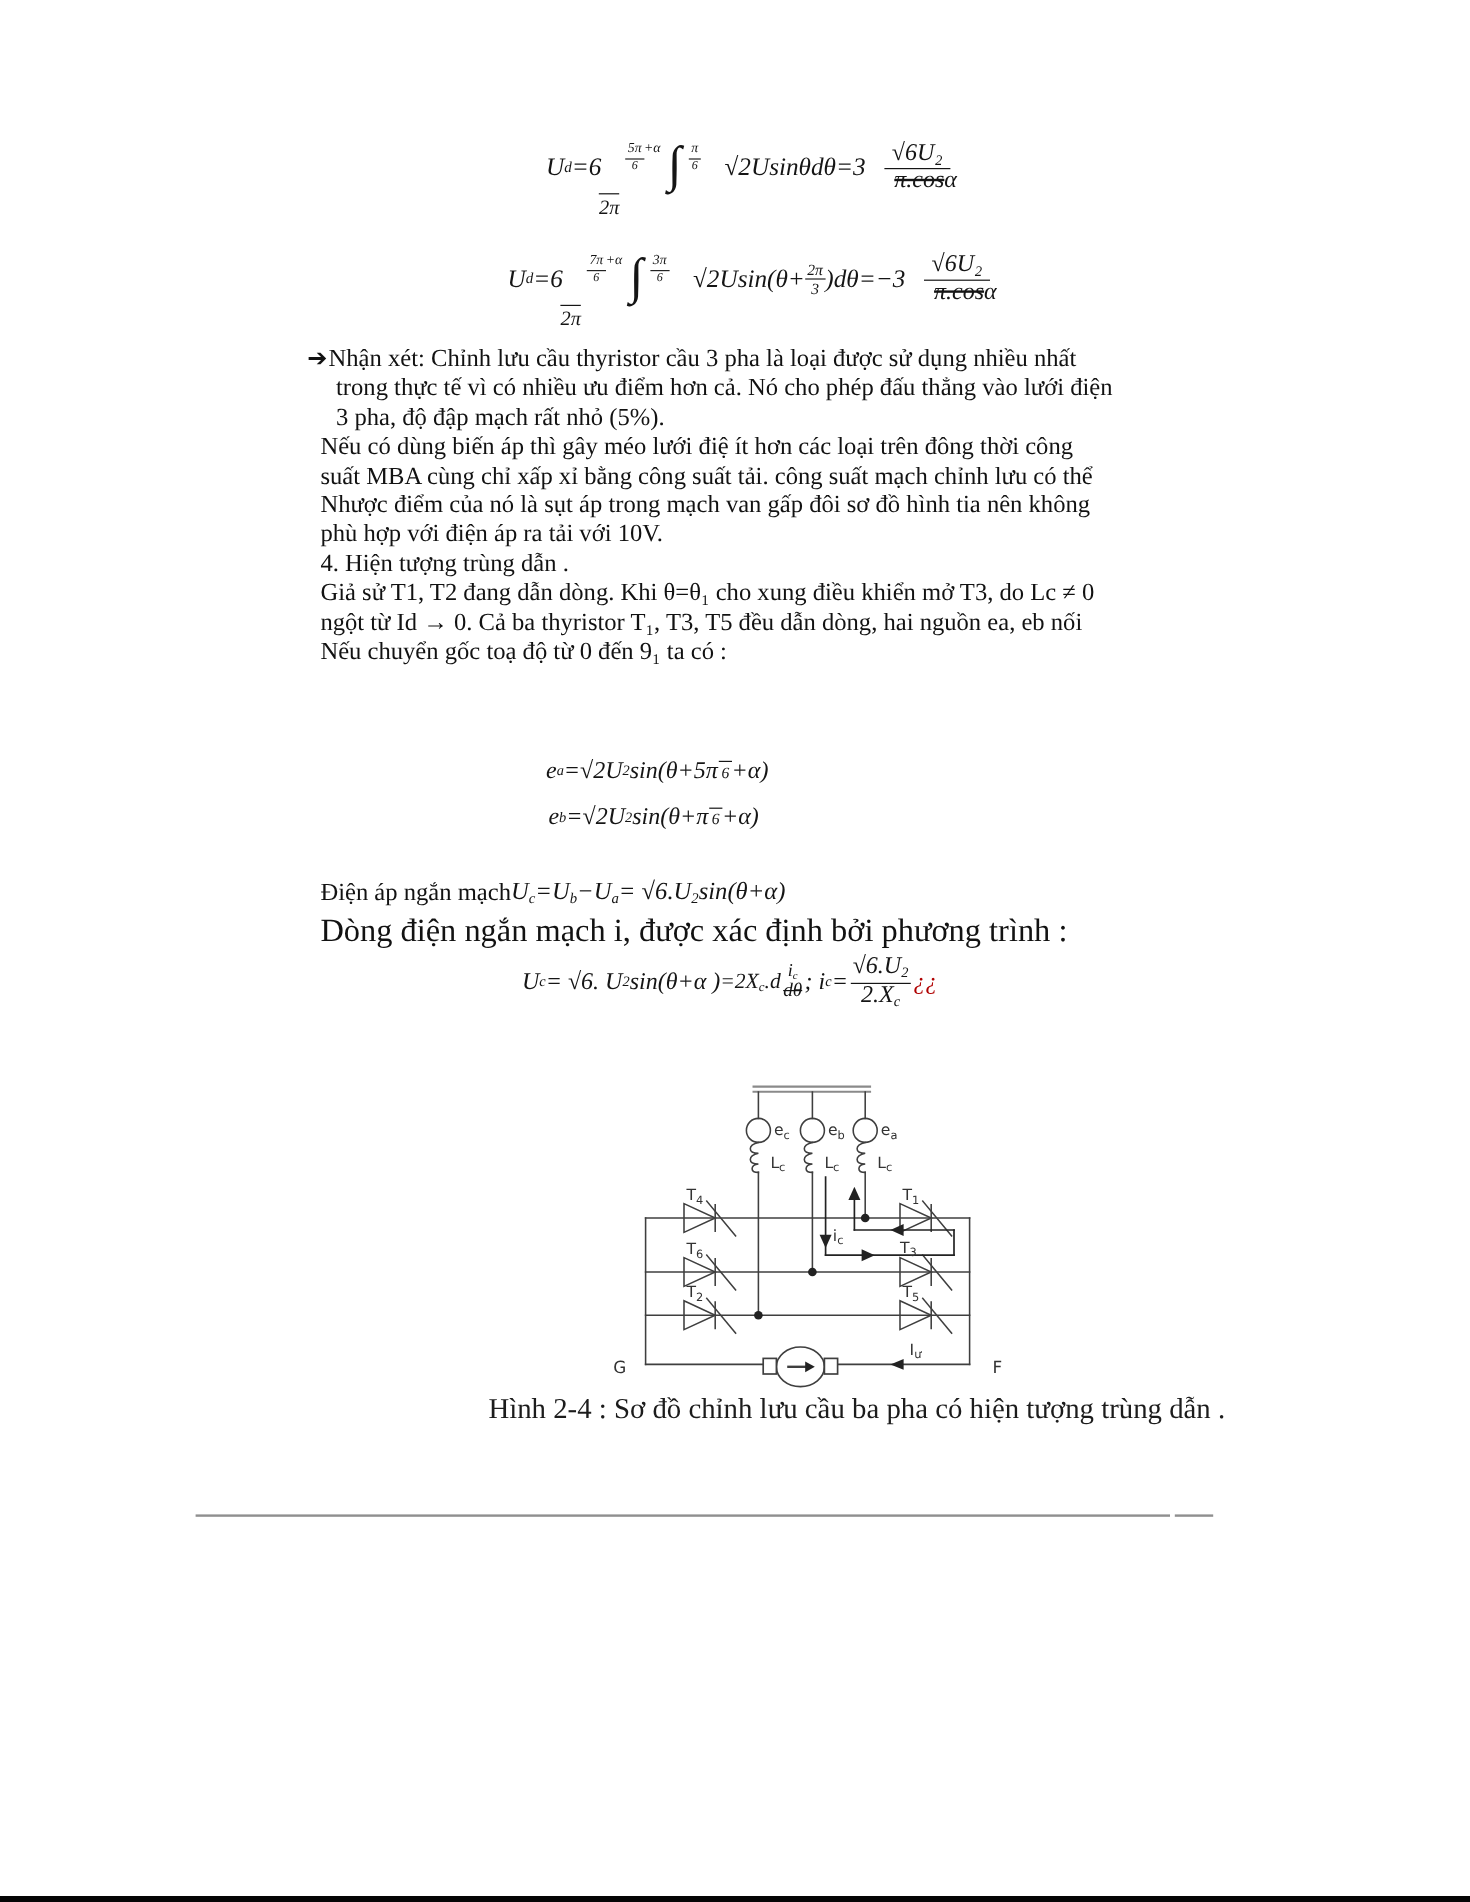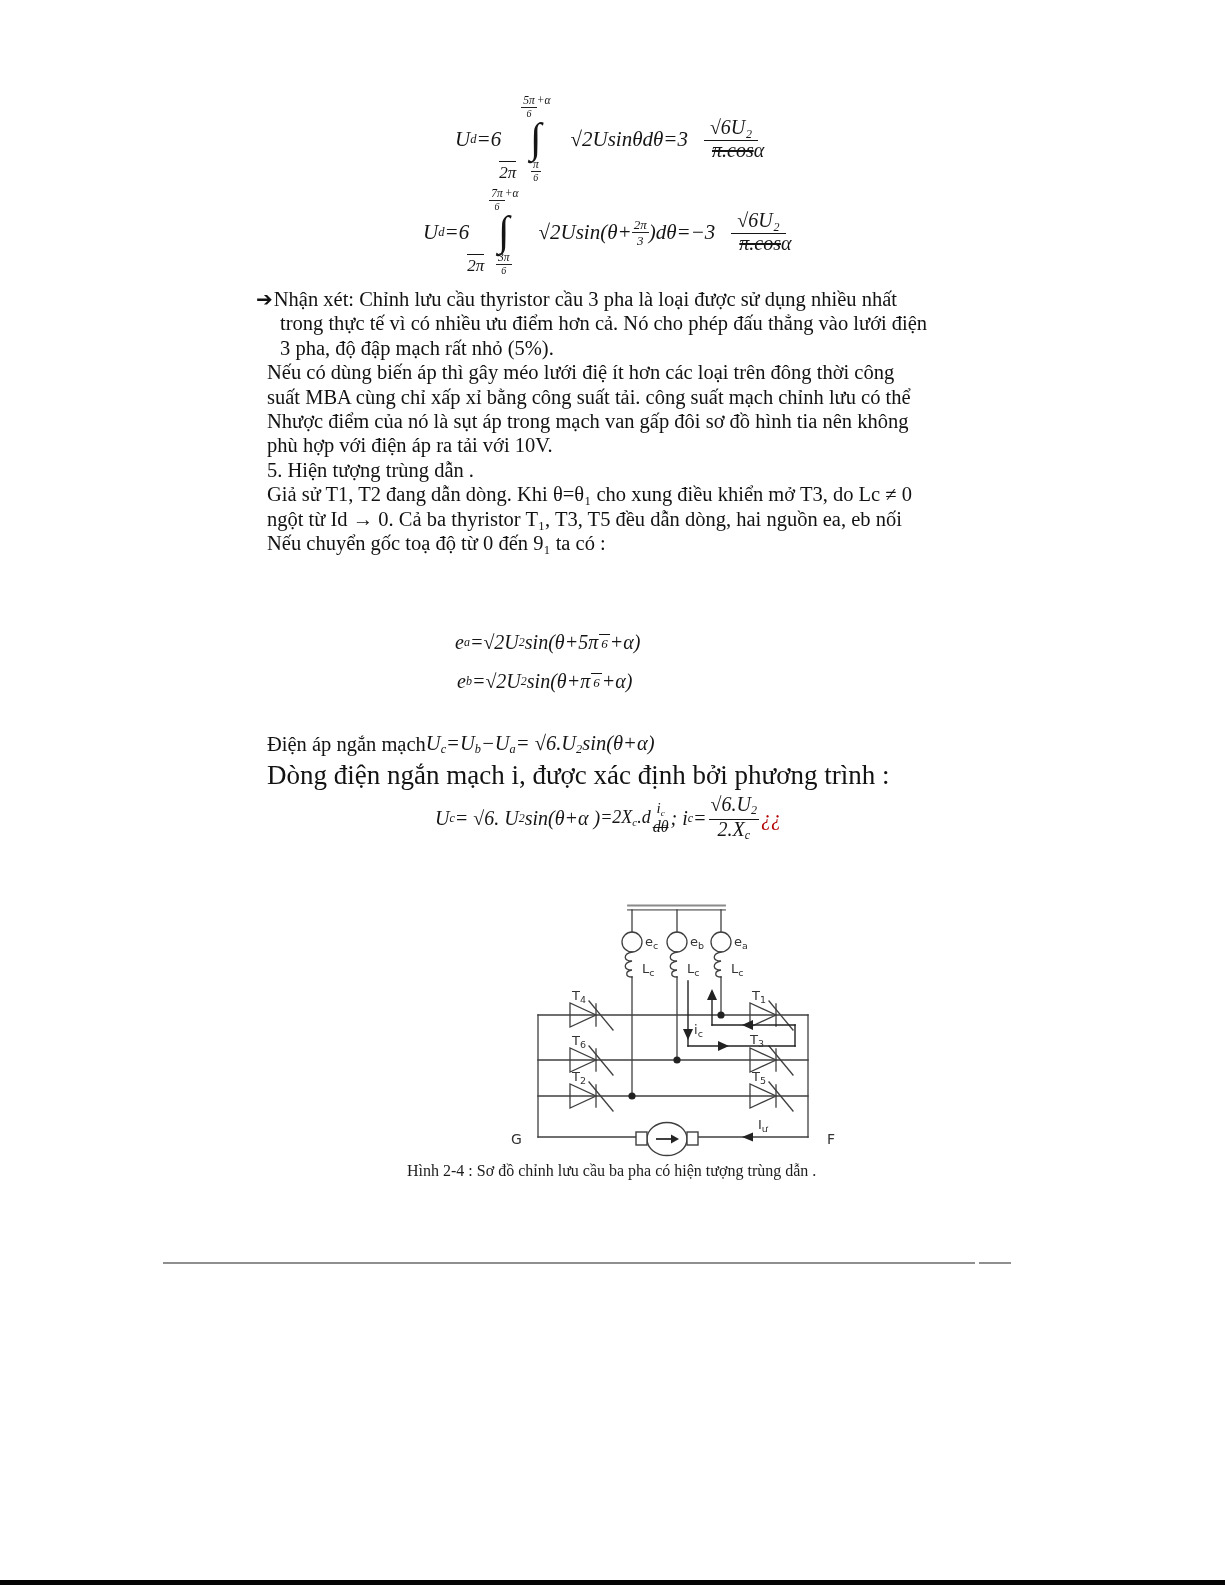--- a/index.html
+++ b/index.html
@@ -12,40 +12,40 @@
   .pline { font-size:20.5px; line-height:24.4px; white-space:nowrap; }
   .pline.norm { padding-left:11px; }
   .pline.ind  { padding-left:24px; }
   .bullet { font-size:20px; margin-right:1px; }
   
   .math { font-style:italic; color:#151515; }
   .mrow { display:flex; align-items:center; position:absolute; }
   .sub { font-size:0.60em; vertical-align:-0.28em; }
   .lowco { font-size:17px; align-self:flex-end; margin:0 1px 2px -2px;
            border-top:1.6px solid #151515; padding-top:1px; }
-  .intblk { display:inline-flex; flex-direction:column; align-items:center; margin:0 4px; line-height:1; }
+  .intblk { display:inline-flex; flex-direction:row; align-items:flex-start; margin:0 4px; line-height:1; }
   .lim { font-size:11.5px; display:flex; align-items:flex-start; }
   .intsign { font-size:42px; font-style:normal; line-height:0.9; padding:1px 6px; }
   .sfrac { display:inline-flex; flex-direction:column; align-items:center; line-height:1; }
   .sfrac .n { border-bottom:1.2px solid #222; padding:0 2px 1px; }
   .sfrac .d { padding-top:1px; }
   .lim .sfrac .n { font-size:11.5px; } .lim .sfrac .d { font-size:10px; }
   .body20 { font-size:21px; margin-left:16px; }
   .efrac { display:inline-flex; flex-direction:column; align-items:center; line-height:1.05; margin-left:10px; font-size:20px; }
   .efrac .num { border-bottom:1.4px solid #151515; padding:0 6px 2px; }
   .efrac .den { margin-top:-1px; padding-left:14px; }
   .strike { text-decoration:line-through; }
   .lowden { font-size:13px; vertical-align:-8px; border-top:1.2px solid #151515; padding:1px 2px 0; margin-left:1px; }
   .supblk { font-size:18px; vertical-align:9px; }
   .distack { display:inline-flex; flex-direction:column; align-items:center; line-height:1; font-size:16px; margin:0 2px; vertical-align:-6px; }
   .distack .dn { font-size:15px; }
   .distack .dd { text-decoration:line-through; margin-top:1px; }
   .redtail { font-style:italic; margin-left:2px; }
   
-  .caption { position:absolute; left:407px; top:1162px; font-size:16px; color:#1c1c1c; }
+  .caption { position:absolute; left:407px; top:1162px; font-size:24px; color:#1c1c1c; }
   .divider { position:absolute; top:1262px; height:2px; background:#8f8f8f; }
   .divider.main { left:163px; width:812px; }
   .divider.dash { left:979px; width:32px; }
   .bottombar { position:absolute; left:0; top:1580px; width:1225px; height:5px; background:#050505; }
   
   .diagram { position:absolute; left:495px; top:893px; }
   .dlabel { font-family:"DejaVu Sans", sans-serif; font-size:13px; fill:#333; font-style:normal; }
   .dsub { font-size:9.5px; }
   .dlabel.big { font-size:14px; }
 </style>
@@ -116,21 +116,21 @@
   </div>
 
   <div class="para">
     <div class="pline"><span class="bullet">➔</span><span>Nhận xét: Chỉnh lưu cầu thyristor cầu 3 pha là loại được sử dụng nhiều nhất</span></div>
     <div class="pline ind">trong thực tế vì có nhiều ưu điểm hơn cả. Nó cho phép đấu thẳng vào lưới điện</div>
     <div class="pline ind">3 pha, độ đập mạch rất nhỏ (5%).</div>
     <div class="pline norm">Nếu có dùng biến áp thì gây méo lưới điệ ít hơn các loại trên đông thời công</div>
     <div class="pline norm">suất MBA cùng chỉ xấp xỉ bằng công suất tải. công suất mạch chỉnh lưu có thể</div>
     <div class="pline norm">Nhược điểm của nó là sụt áp trong mạch van gấp đôi sơ đồ hình tia nên không</div>
     <div class="pline norm">phù hợp với điện áp ra tải với 10V.</div>
-    <div class="pline norm">5. Hiện tượng trùng dẫn .</div>
+    <div class="pline norm">4. Hiện tượng trùng dẫn .</div>
     <div class="pline norm">Giả sử T1, T2 đang dẫn dòng. Khi θ=θ₁ cho xung điều khiển mở T3, do Lc ≠ 0</div>
     <div class="pline norm">ngột từ Id  → 0. Cả ba thyristor T₁, T3, T5 đều dẫn dòng, hai nguồn ea,  eb nối</div>
     <div class="pline norm">Nếu chuyển gốc toạ độ từ 0 đến 9₁ ta có :</div>
   </div>
 
   <div class="mrow math" style="left:455px; top:631px; font-size:20px;">
     <span>e</span>
       <span class="sub">a</span>
       <span>= </span>
       <span>√2U</span>

